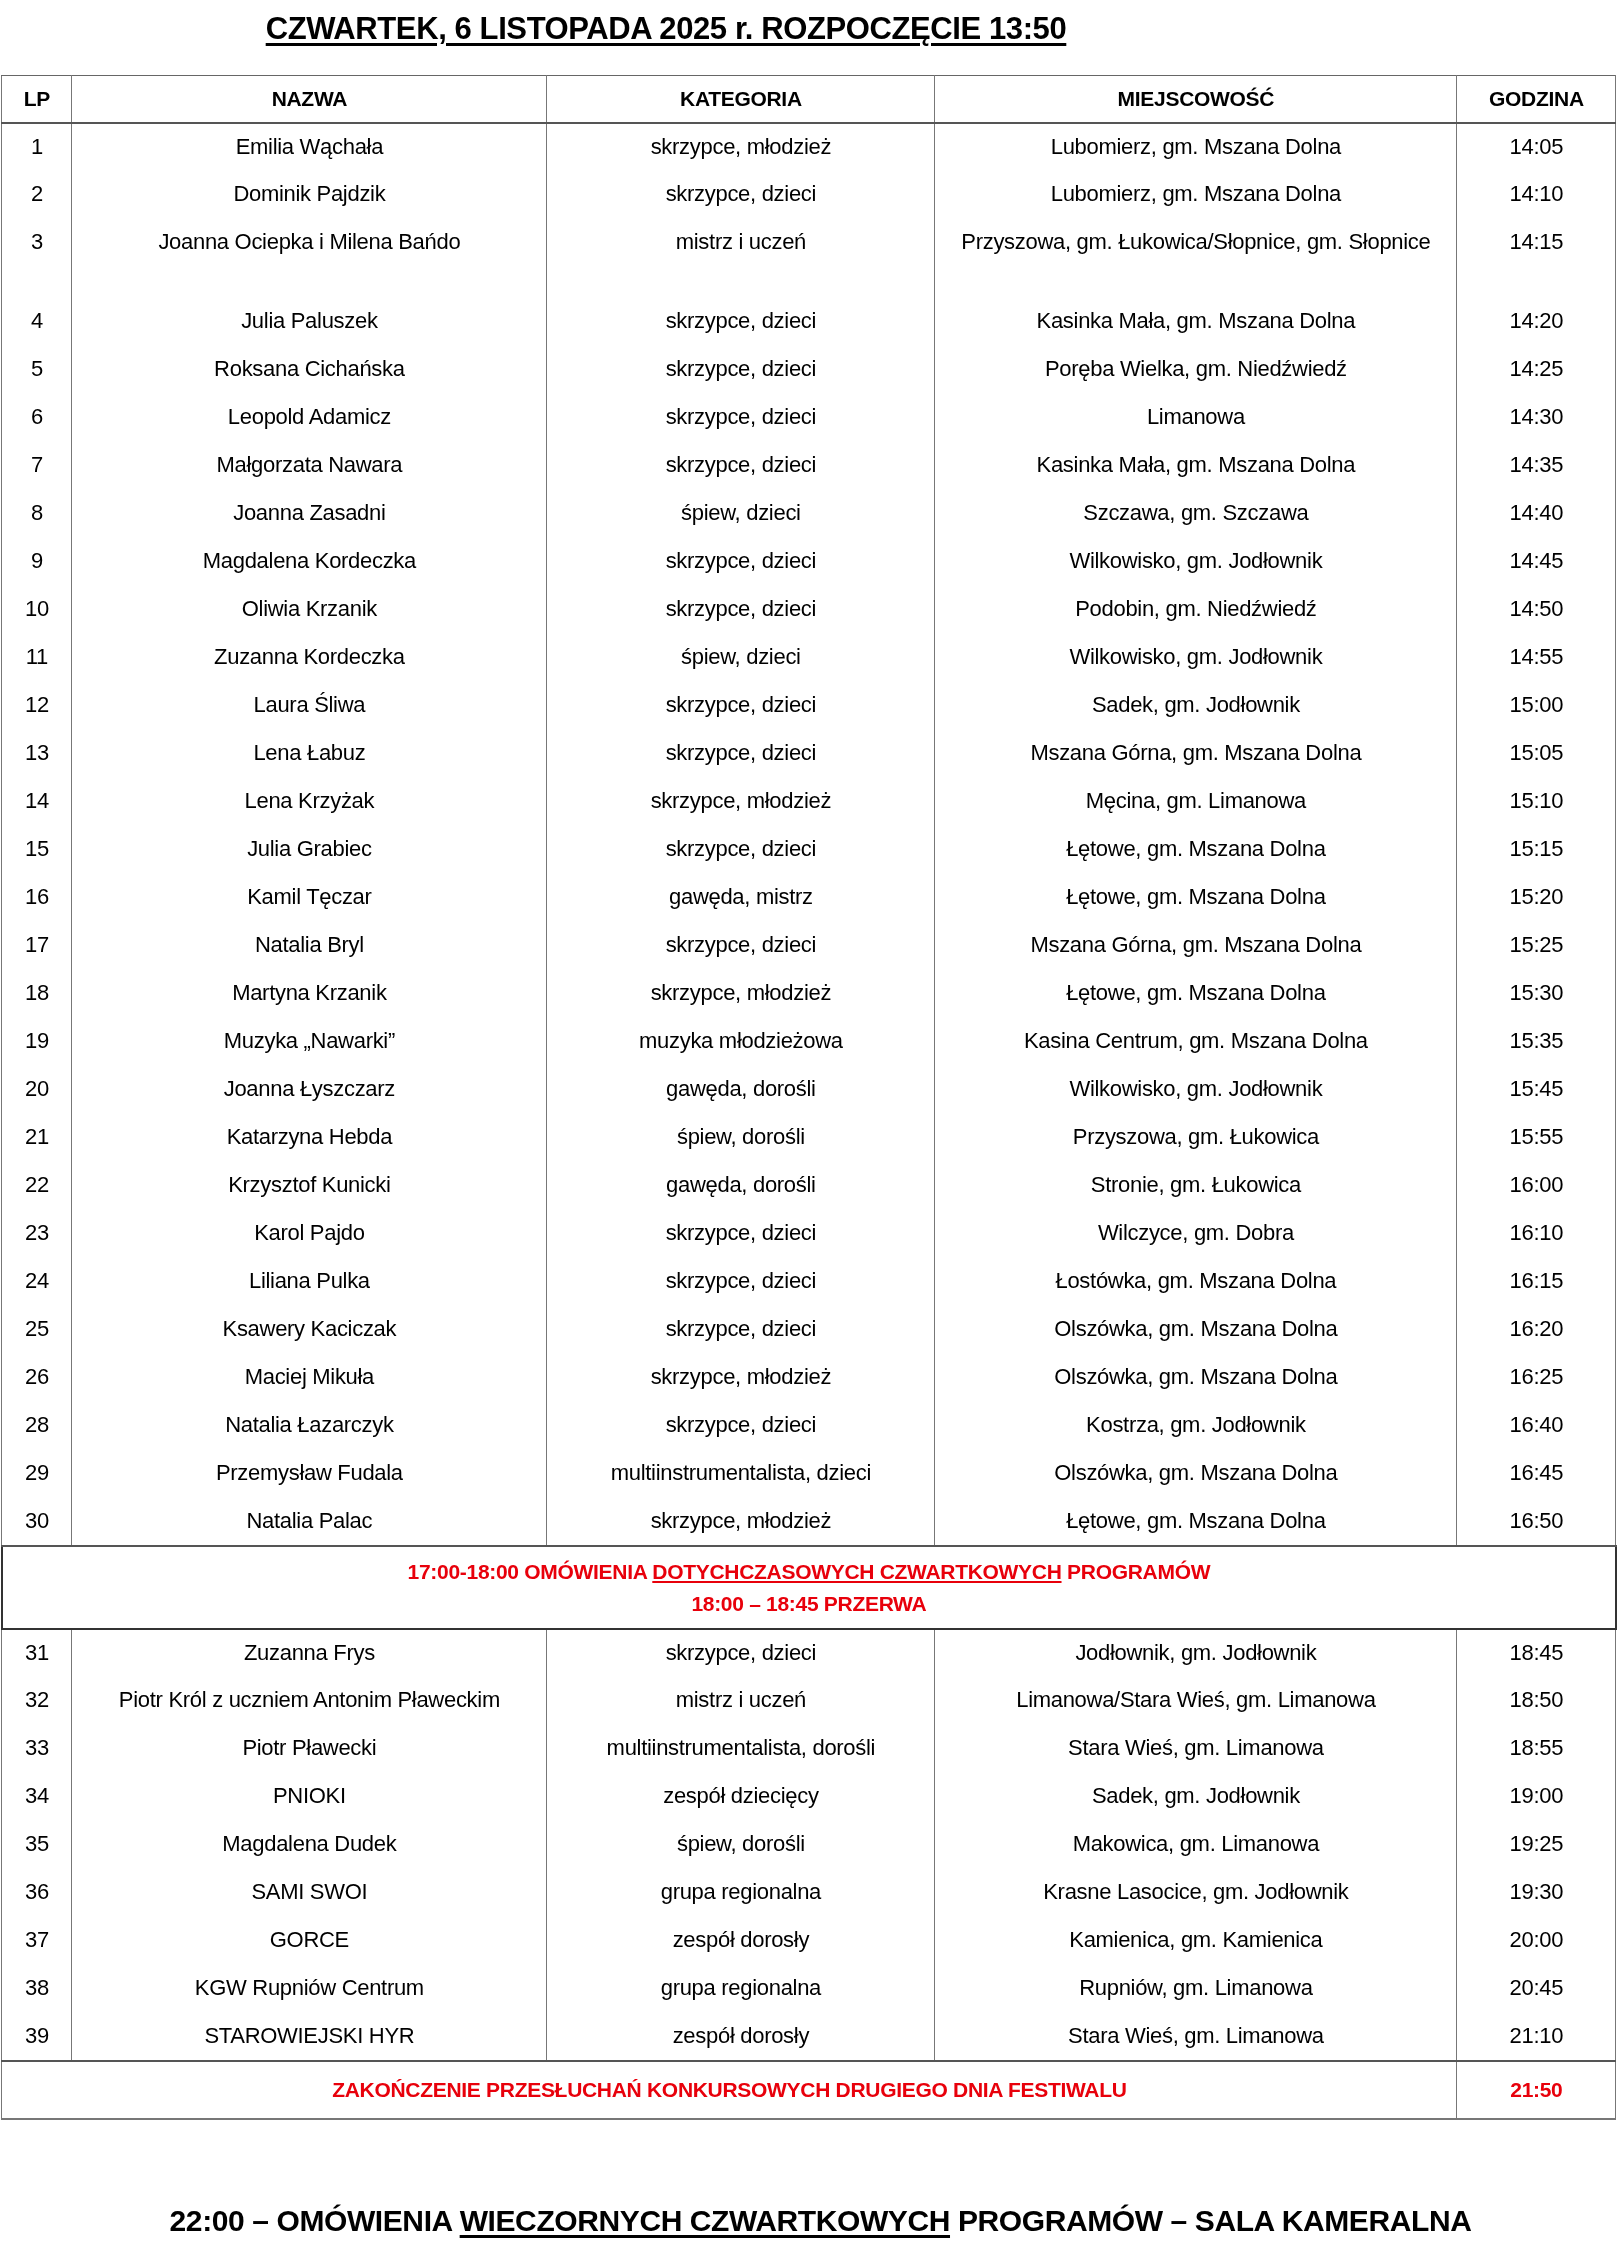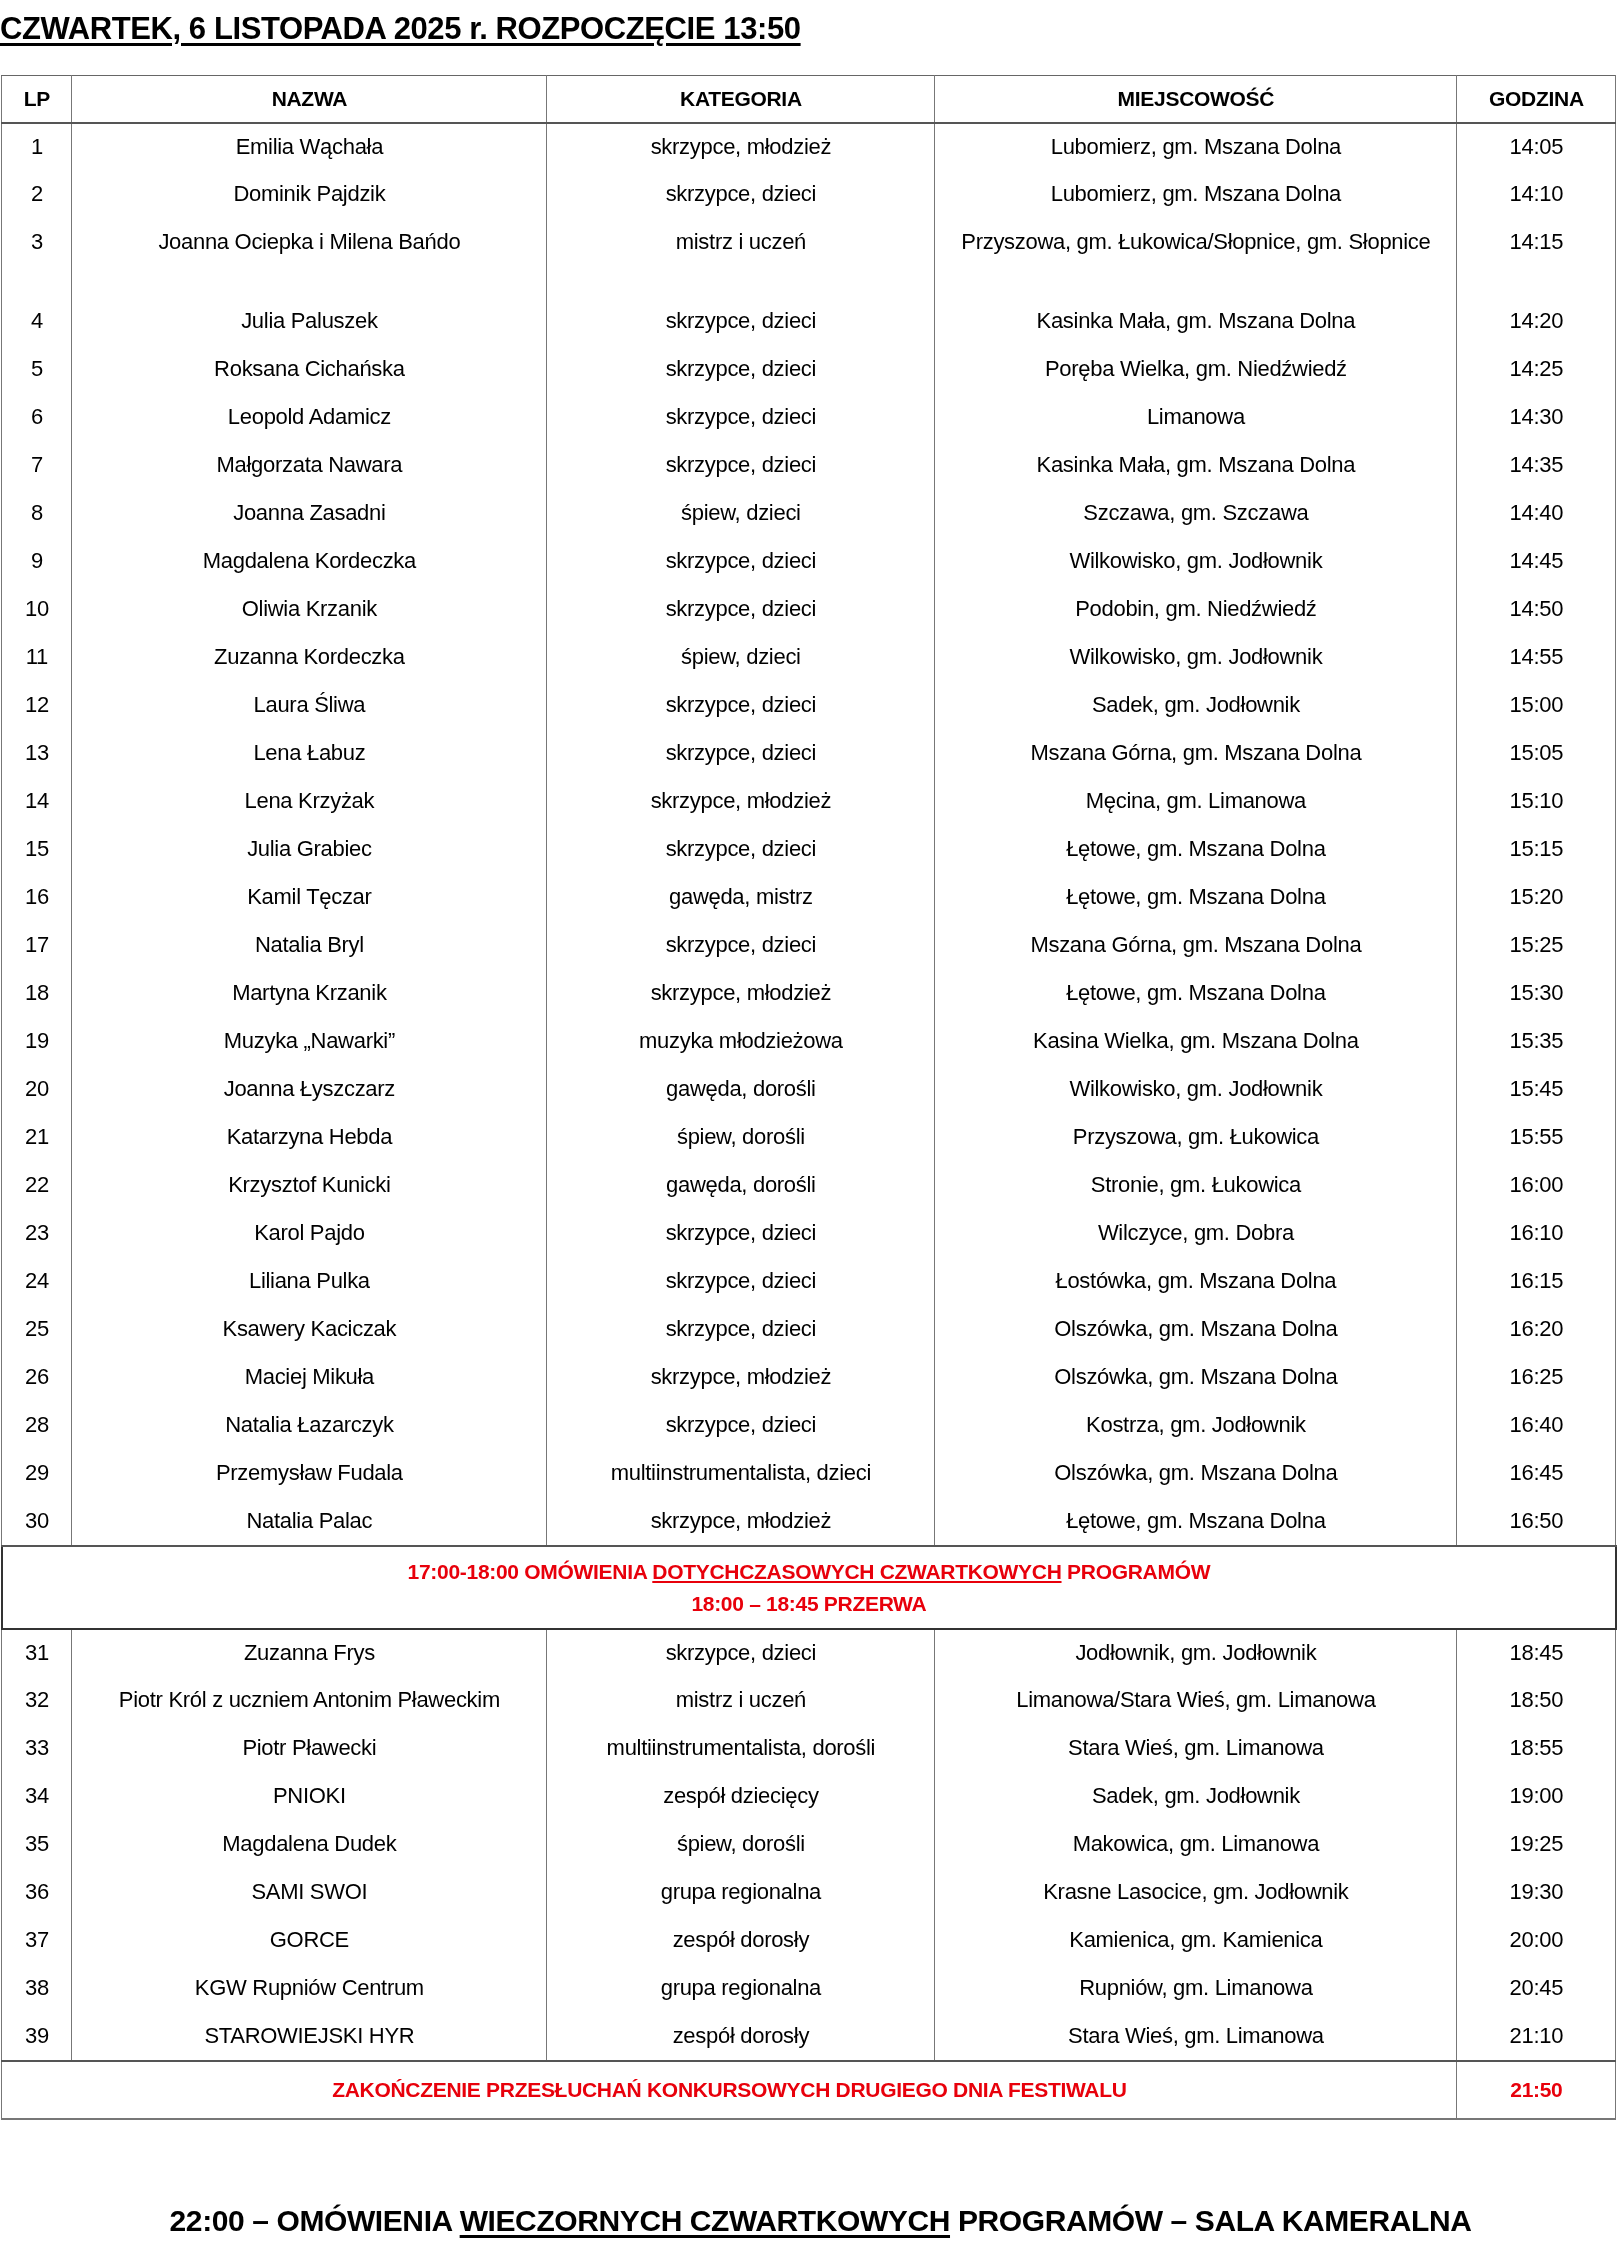--- a/index.html
+++ b/index.html
@@ -3,21 +3,21 @@
 <meta charset="utf-8">
 <style>
   html, body { margin: 0; padding: 0; background: #ffffff; }
   body {
     width: 1617px; height: 2258px; position: relative;
     font-family: "Liberation Sans", "DejaVu Sans", sans-serif;
     color: #000; overflow: hidden;
   }
   .title {
     position: absolute; top: 10.6px; left: 0; width: 1332px;
-    text-align: left; font-weight: bold; font-size: 31px;
+    text-align: center; font-weight: bold; font-size: 31px;
     letter-spacing: -0.4px;
   }
   .title span { text-decoration: underline; text-underline-offset: 4.4px; text-decoration-thickness: 2.6px; }
   table.sched {
     position: absolute; top: 75px; left: 0.9px; width: 1614px;
     border-collapse: collapse; table-layout: fixed;
     font-size: 22px; letter-spacing: -0.3px;
   }
   table.sched td, table.sched th {
     border-left: 1.3px solid #777; border-right: 1.3px solid #777;
@@ -198,21 +198,21 @@
         <td>18</td>
         <td>Martyna Krzanik</td>
         <td>skrzypce, młodzież</td>
         <td>Łętowe, gm. Mszana Dolna</td>
         <td>15:30</td>
       </tr>
       <tr class="row">
         <td>19</td>
         <td>Muzyka „Nawarki”</td>
         <td>muzyka młodzieżowa</td>
-        <td>Kasina Wielka, gm. Mszana Dolna</td>
+        <td>Kasina Centrum, gm. Mszana Dolna</td>
         <td>15:35</td>
       </tr>
       <tr class="row">
         <td>20</td>
         <td>Joanna Łyszczarz</td>
         <td>gawęda, dorośli</td>
         <td>Wilkowisko, gm. Jodłownik</td>
         <td>15:45</td>
       </tr>
       <tr class="row">

